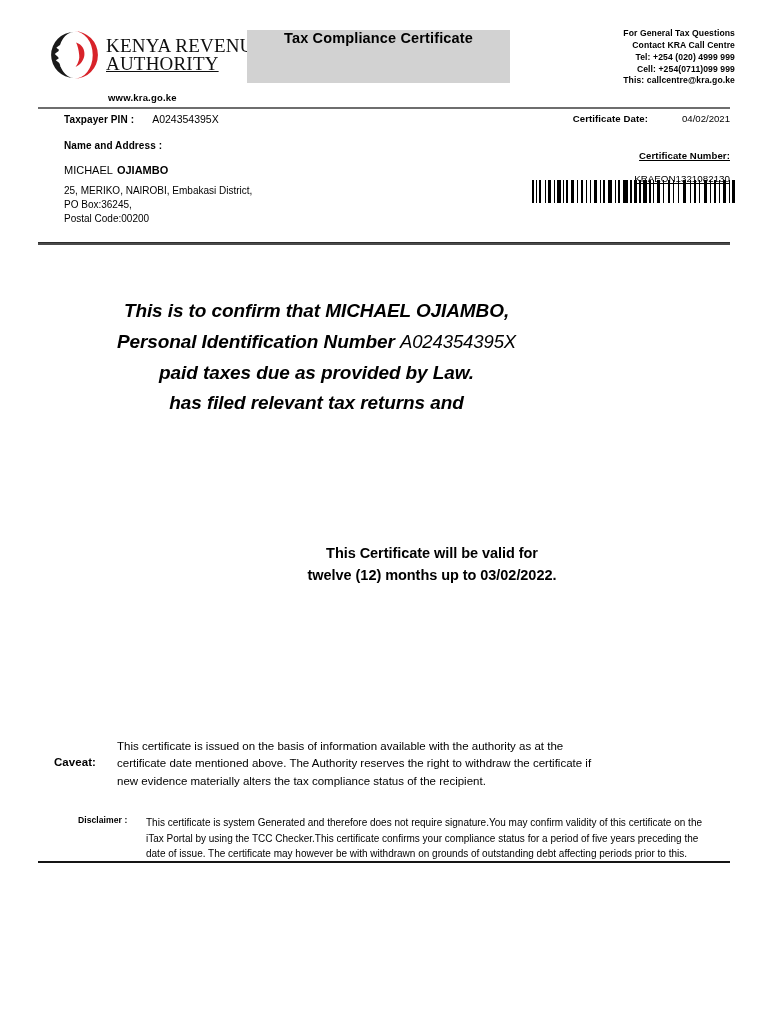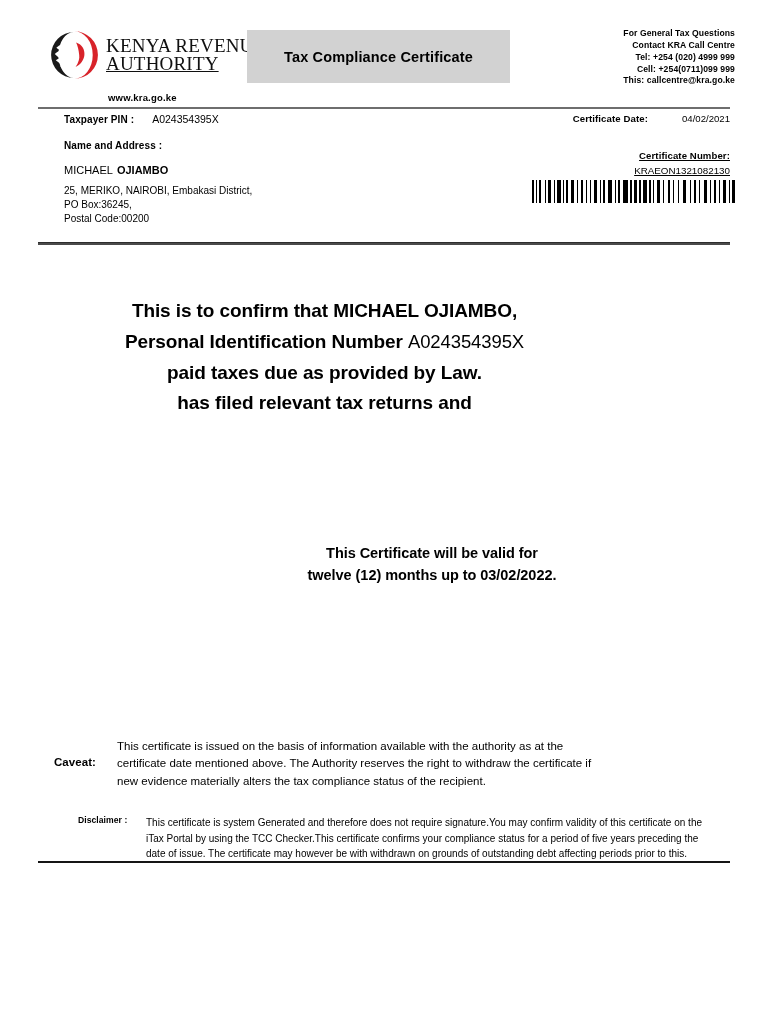--- a/index.html
+++ b/index.html
@@ -71,21 +71,21 @@
   }
 
   .title-box {
     position: absolute;
     left: 247px;
     top: 30px;
     width: 263px;
     height: 53px;
     background: #d2d2d2;
     display: flex;
-    align-items: center;
+    align-items: flex-start;
     justify-content: center;
   }
   .title-box span {
     font-size: 14.5px;
     font-weight: bold;
     letter-spacing: 0.15px;
     color: #000;
   }
 
   .contact-block {
@@ -185,45 +185,46 @@
     top: 150px;
     text-align: right;
     text-decoration: underline;
   }
   .cert-number-block .lbl {
     font-size: 9.6px;
     font-weight: bold;
     letter-spacing: 0.1px;
   }
   .cert-number-block .val {
-    margin-top: 4px;
+    margin-top: 12px;
     font-size: 9.8px;
     font-weight: normal;
   }
 
   .barcode {
     position: absolute;
     right: 33px;
     top: 180px;
     width: 203px;
     height: 23px;
     display: block;
   }
 
   
   .statement {
     position: absolute;
-    left: 16px;
+    left: 8px;
     top: 296px;
     width: 617px;
     text-align: center;
     font-size: 19px;
     font-weight: bold;
     line-height: 1.62;
     letter-spacing: -0.1px;
+    font-style: italic;
   }
   .statement .pin-inline {
     font-weight: normal;
     font-size: 18.5px;
   }
 
   
   .validity {
     position: absolute;
     left: 0;

